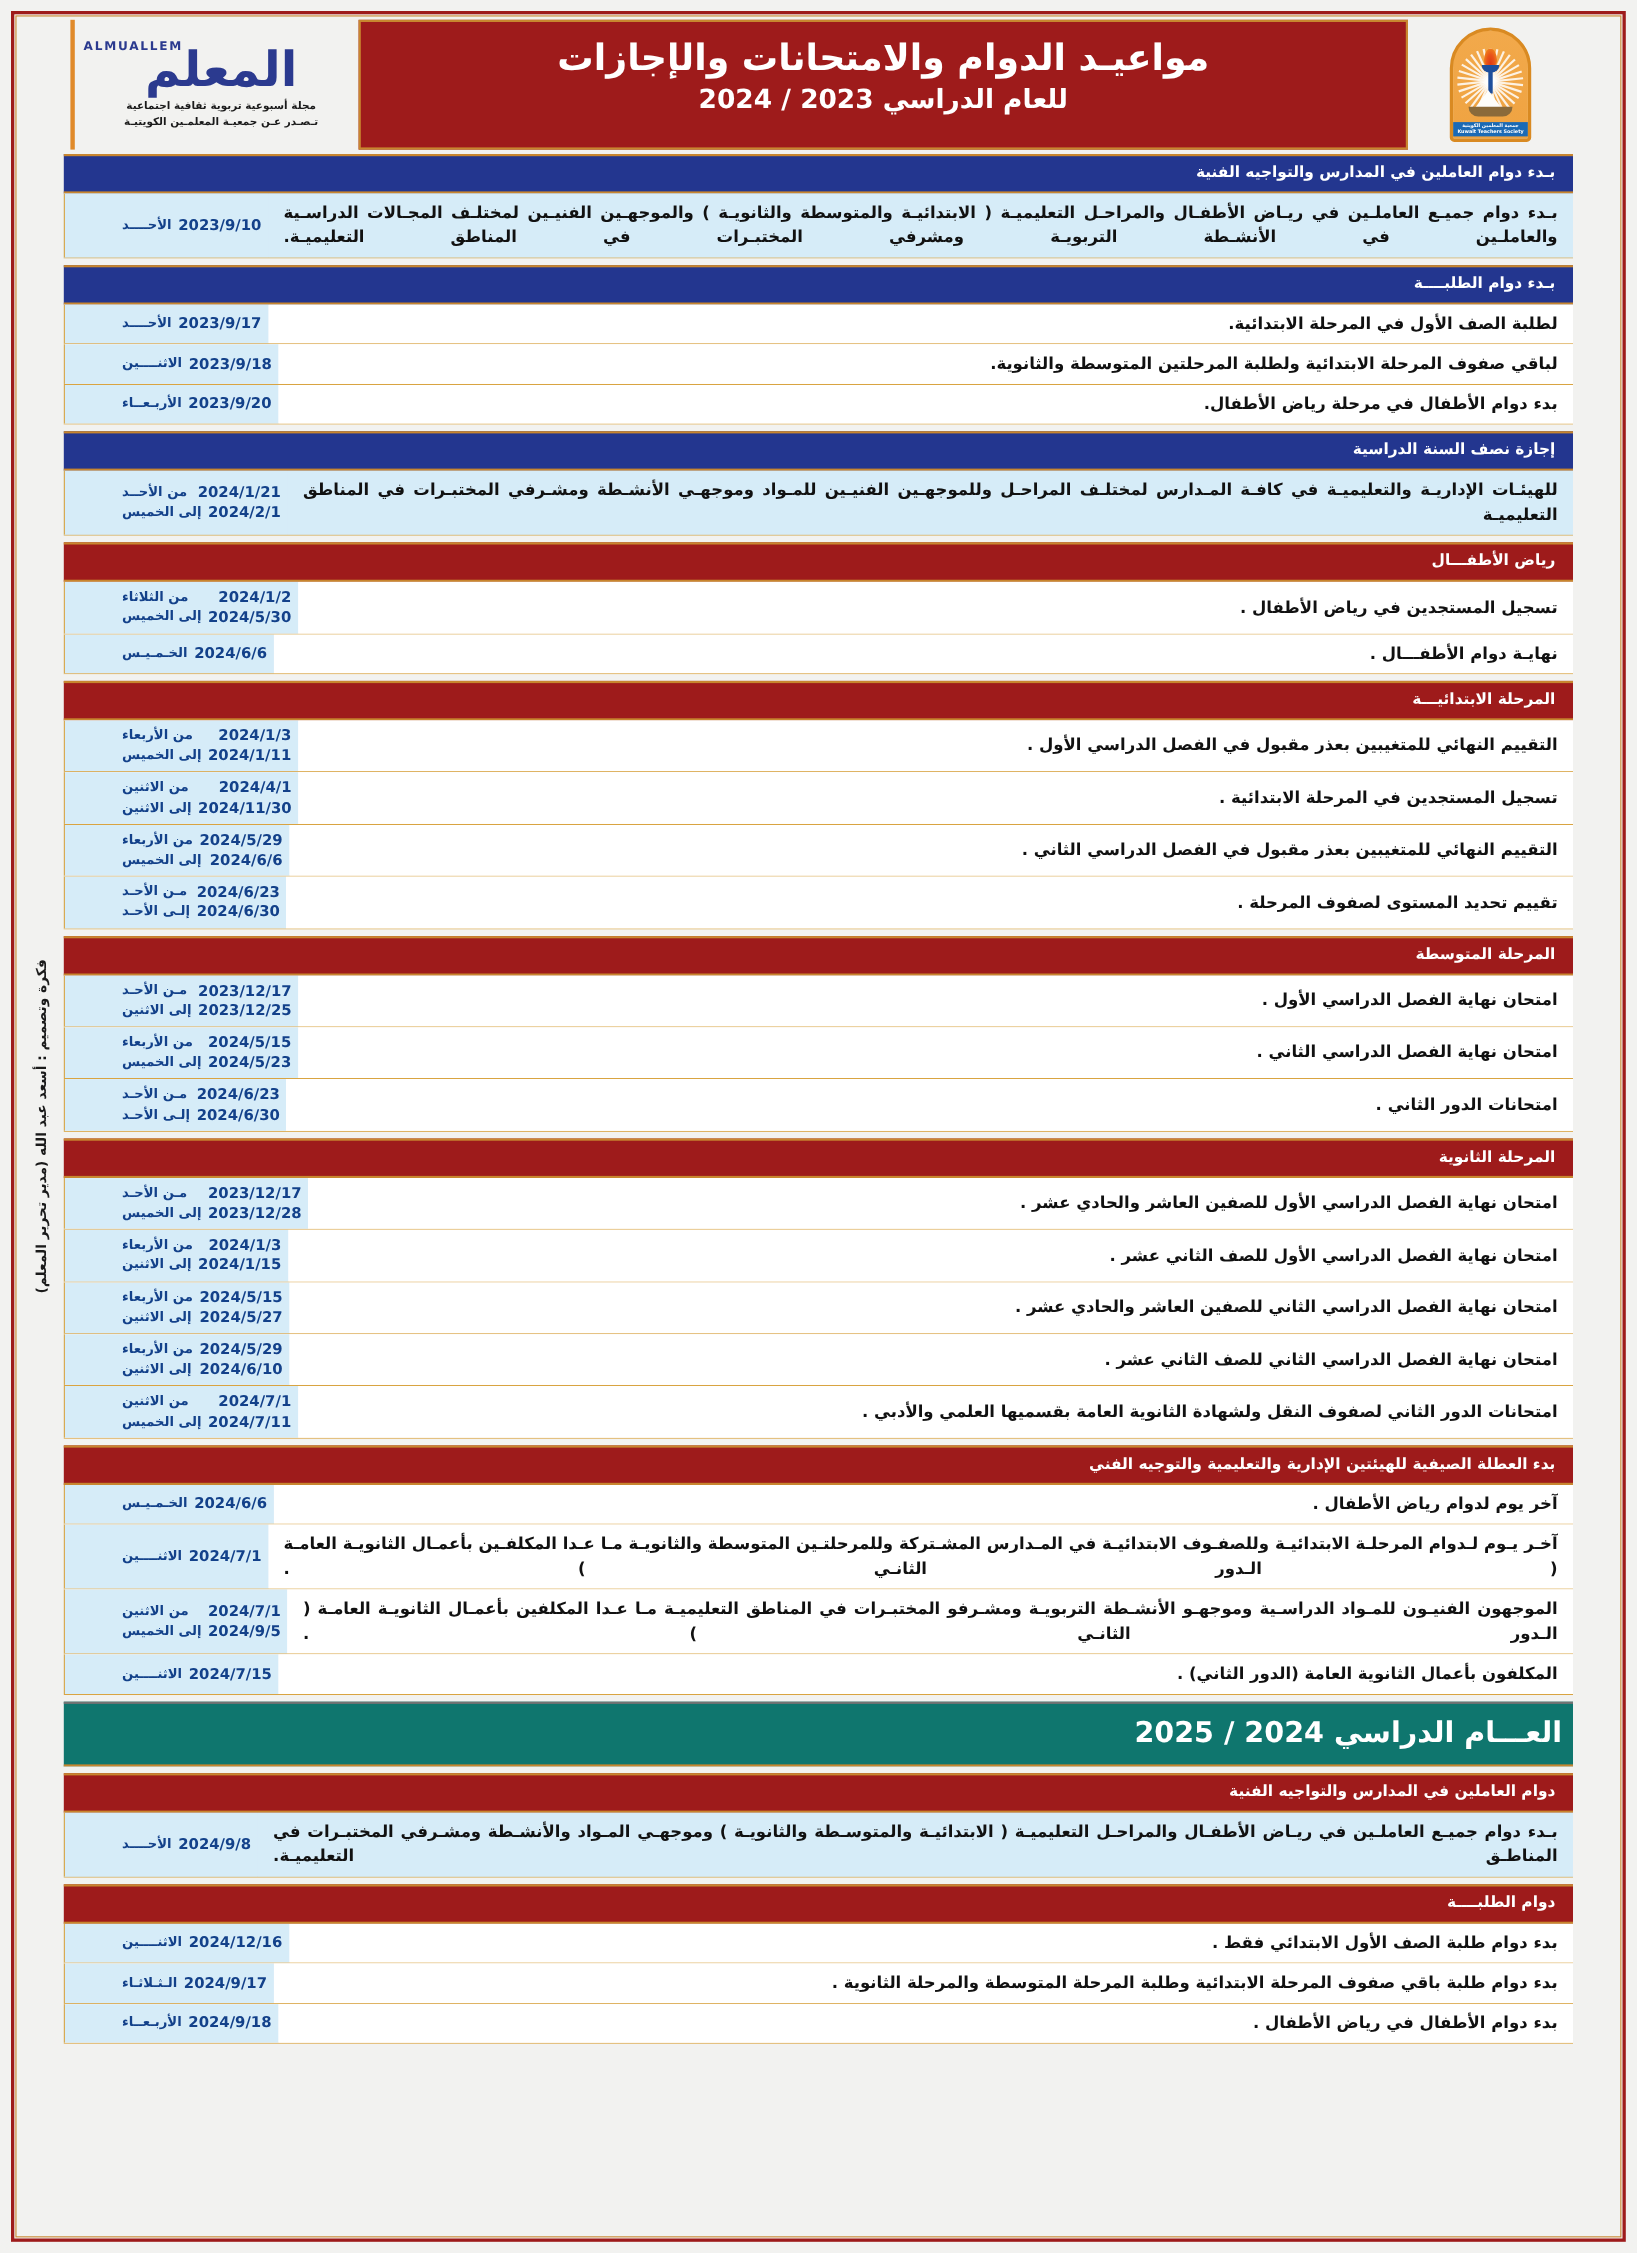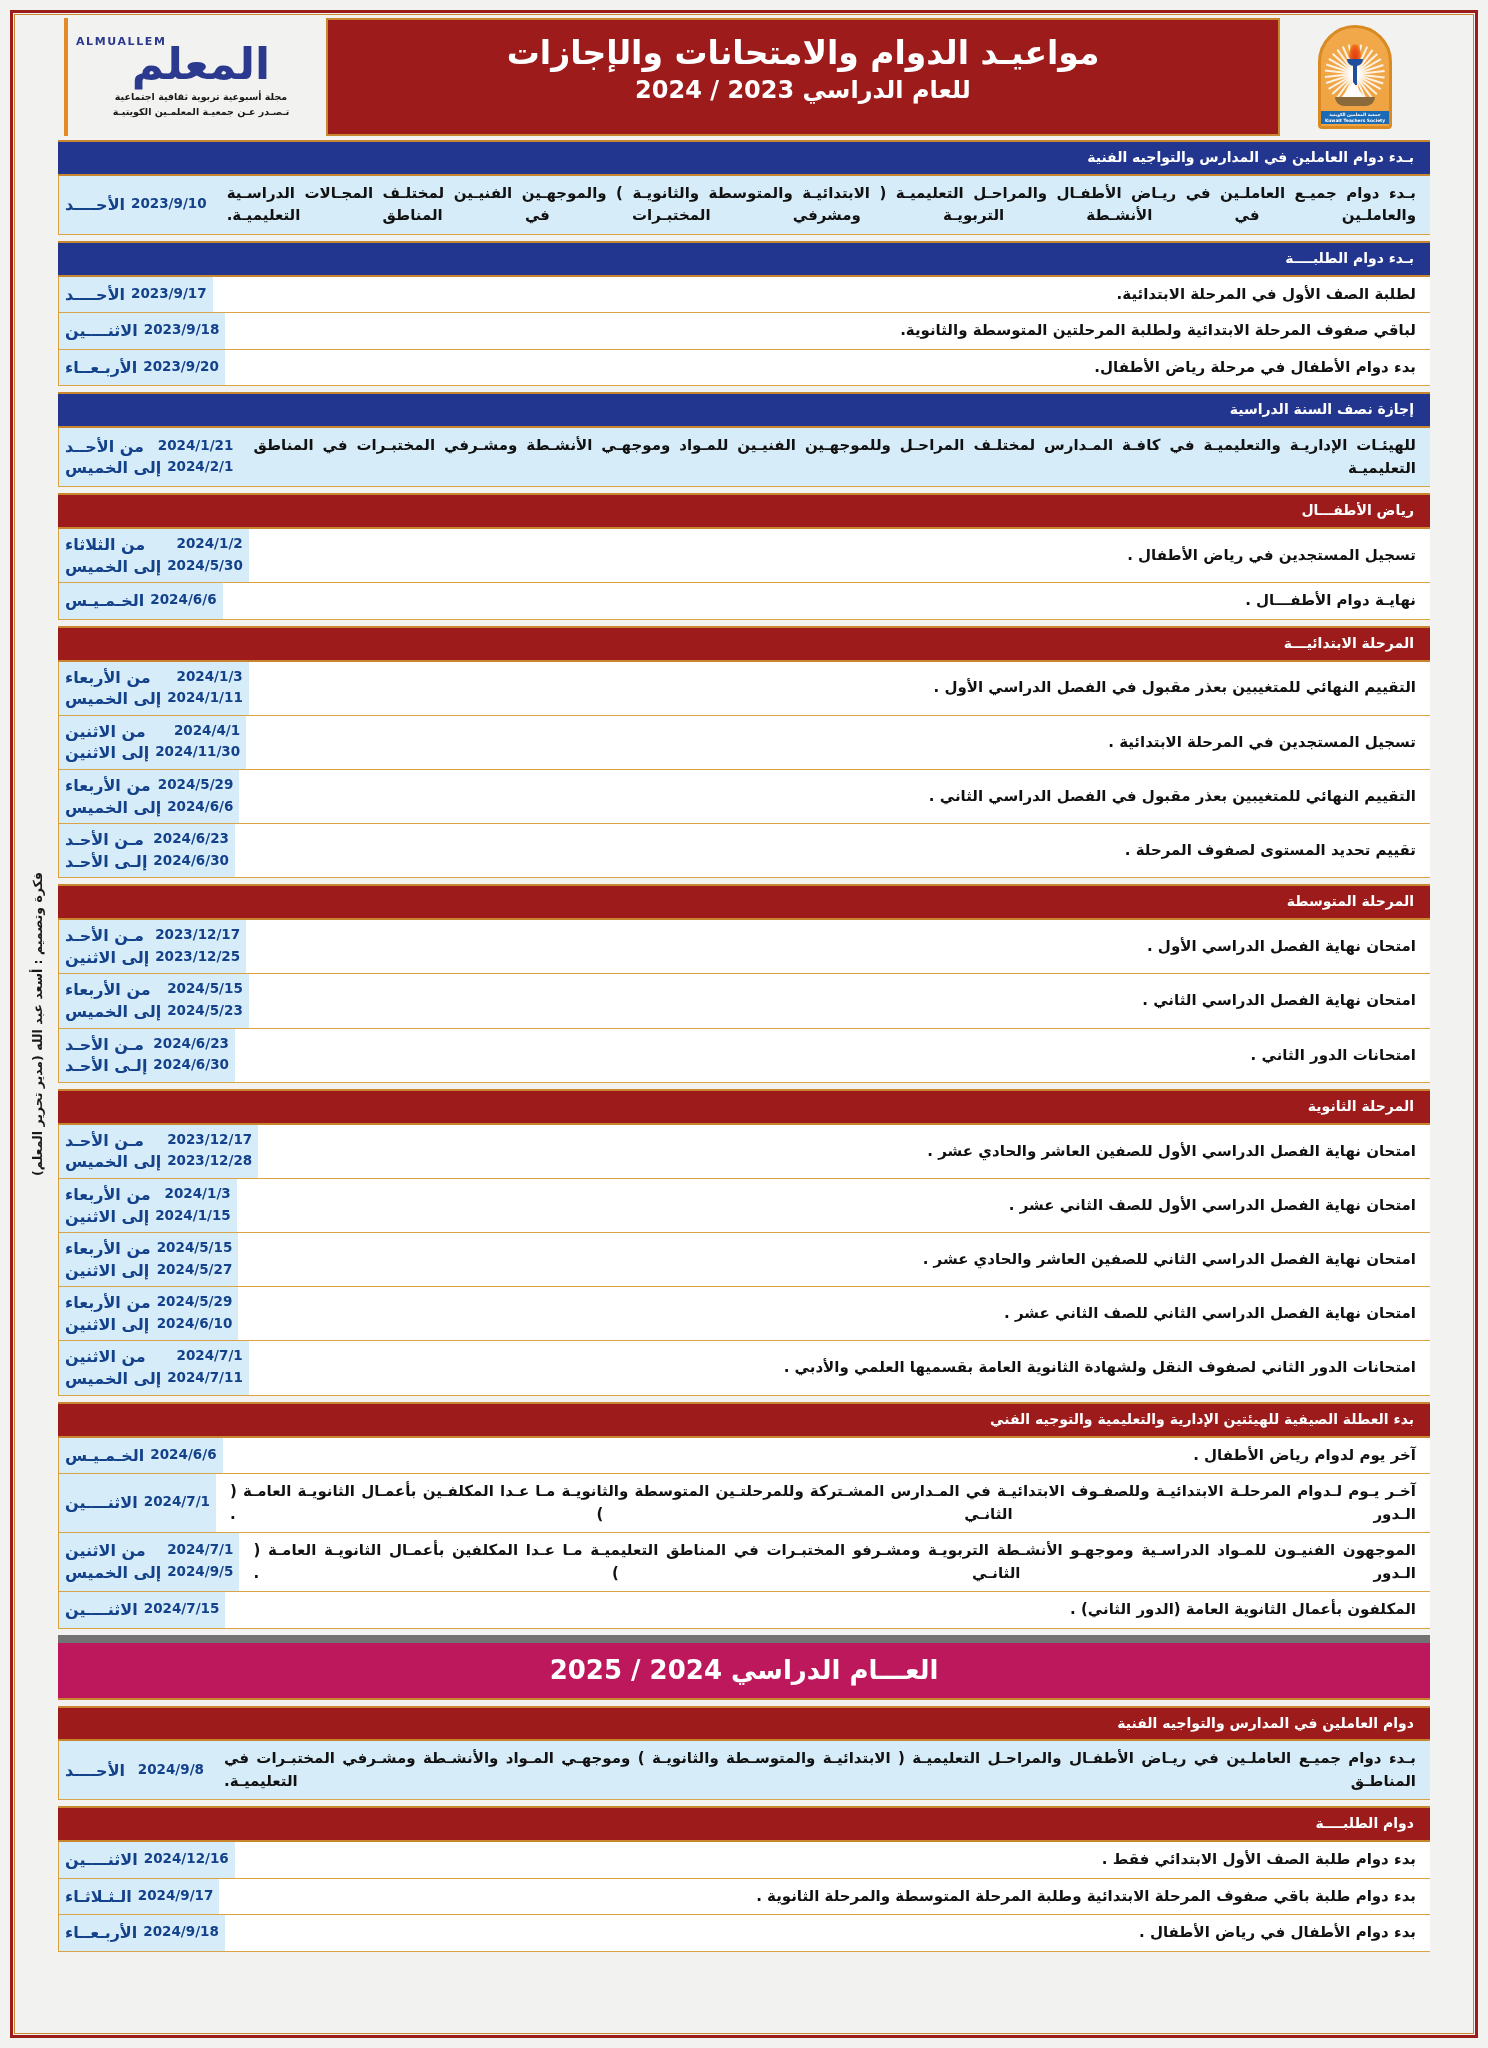--- a/index.html
+++ b/index.html
@@ -186,26 +186,26 @@
     font-weight:700;
     text-align:right;
     padding:6px 16px 7px;
     border-top:2px solid #c8862f;
     border-bottom:2px solid #c8862f;
     box-sizing:border-box;
     line-height:1.35;
   }
   .sect-head.red{ background:#9e1b1b; }
   .year-band{
-    background:#be185d;
+    background:#0f766e;
     color:#ffffff;
     font-size:26px;font-weight:700;
-    text-align:center;
+    text-align:right;
     padding:12px 10px 13px;
-    border-top:8px solid #737373;
+    border-top:2px solid #737373;
     border-bottom:2px solid #c8862f;
     box-sizing:border-box;
     letter-spacing:0.5px;
   }
   .gap{height:6px;background:#f2f2f0;}
   .row{
     display:flex;flex-direction:row;
     align-items:stretch;
     border-bottom:1px solid #d9a441;
     box-sizing:border-box;
@@ -224,21 +224,21 @@
     padding:5px 6px;
     box-sizing:border-box;
     border-left:1px solid #d9a441;
     line-height:1.35;
   }
   .date .dl{
     display:flex;flex-direction:row;
     justify-content:space-between;
     gap:6px;white-space:nowrap;
   }
-  .date .dw{ font-size:16px; letter-spacing:0; }
+  .date .dw{ font-size:12px; letter-spacing:0;margin-left:46px; }
   .date .dd{ font-size:13.5px; }
   .date.single{ justify-content:center; }
   .desc{
     flex:1 1 auto;
     background:#ffffff;
     color:#111111;
     font-size:15px;
     font-weight:700;
     display:flex;align-items:center;justify-content:flex-start;
     padding:6px 14px 7px;

